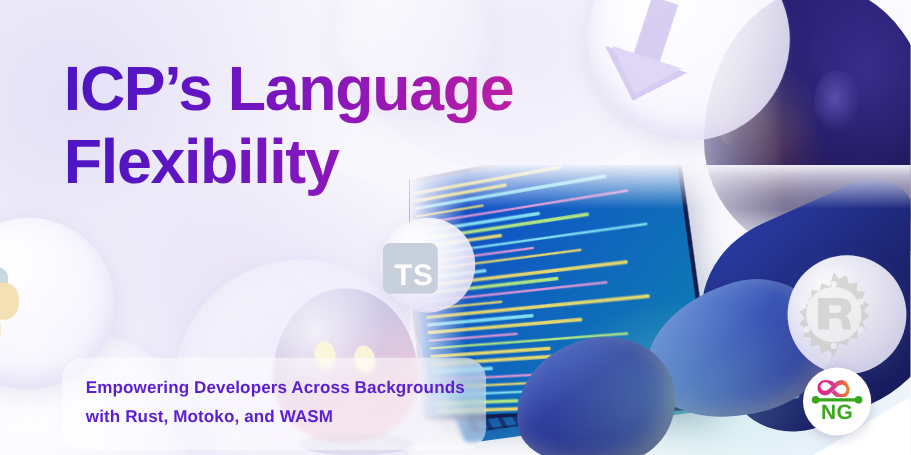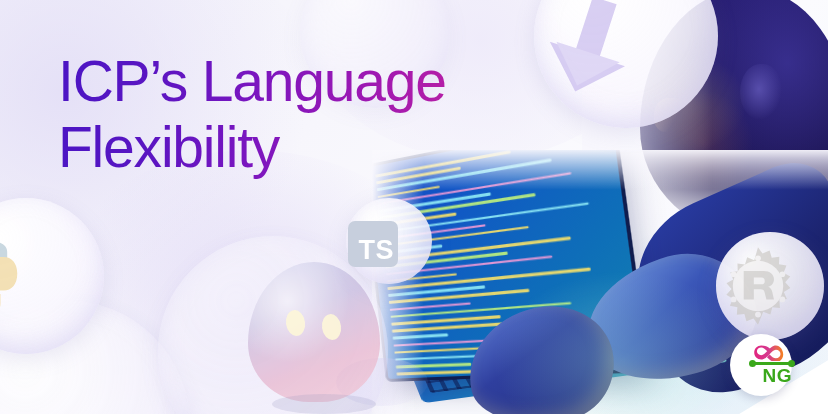--- a/index.html
+++ b/index.html
@@ -298,21 +298,21 @@
   
   .badge-ng {
     position: absolute;
     left: 730px; top: 334px;
     width: 62px; height: 62px;
     border-radius: 50%;
     background: #ffffff;
     box-shadow: 0 3px 10px rgba(60,60,110,.22);
     display: flex;
     flex-direction: column;
-    align-items: flex-end;
+    align-items: center;
     justify-content: center;
   }
   .badge-ng .inf { width: 40px; height: 17px; }
   .badge-ng .rule {
     width: 40px; height: 3px;
     background: #3aa81b;
     border-radius: 2px;
     margin: 1px 0 0 0;
     position: relative;
   }
@@ -335,21 +335,21 @@
     letter-spacing: .5px;
     margin-top: 1px;
   }
 
   
   .headline {
     position: absolute;
     left: 58px;
     top: 48px;
     width: 520px;
-    font-weight: 400;
+    font-weight: 700;
     font-size: 57px;
     line-height: 66px;
     letter-spacing: -1.2px;
     white-space: pre-line;
     background: linear-gradient(95deg, #4b15c4 0%, #5a15c2 18%, #7b16bf 38%, #9c18b3 58%, #bb1fa3 78%, #c9279a 100%);
     -webkit-background-clip: text;
     background-clip: text;
     color: transparent;
     -webkit-text-fill-color: transparent;
   }
@@ -500,14 +500,18 @@
       </defs>
       <path d="M22 4c-10 0-18 8-18 18s8 18 18 18c9 0 15-7 21-13 6-6 11-12 17-12 7 0 12 5 12 11s-5 11-12 11c-6 0-11-5-16-10l-7 7c6 6 13 13 23 13 11 0 19-9 19-20S71 4 60 4C51 4 45 11 39 17c-6 6-11 12-17 12-6 0-11-4-11-10s5-10 11-10c6 0 11 5 16 10l7-7C39 6 32 4 22 4z" fill="url(#infg)"></path>
     </svg>
     <div class="rule"></div>
     <div class="ng">NG</div>
   </div>
 
   <div class="headline">ICP’s Language
 Flexibility</div>
 
+  <div class="subpanel">
+    <div class="line">Empowering Developers Across Backgrounds</div>
+    <div class="line">with Rust, Motoko, and WASM</div>
+  </div>
 
 </div>
 
 </body></html>

